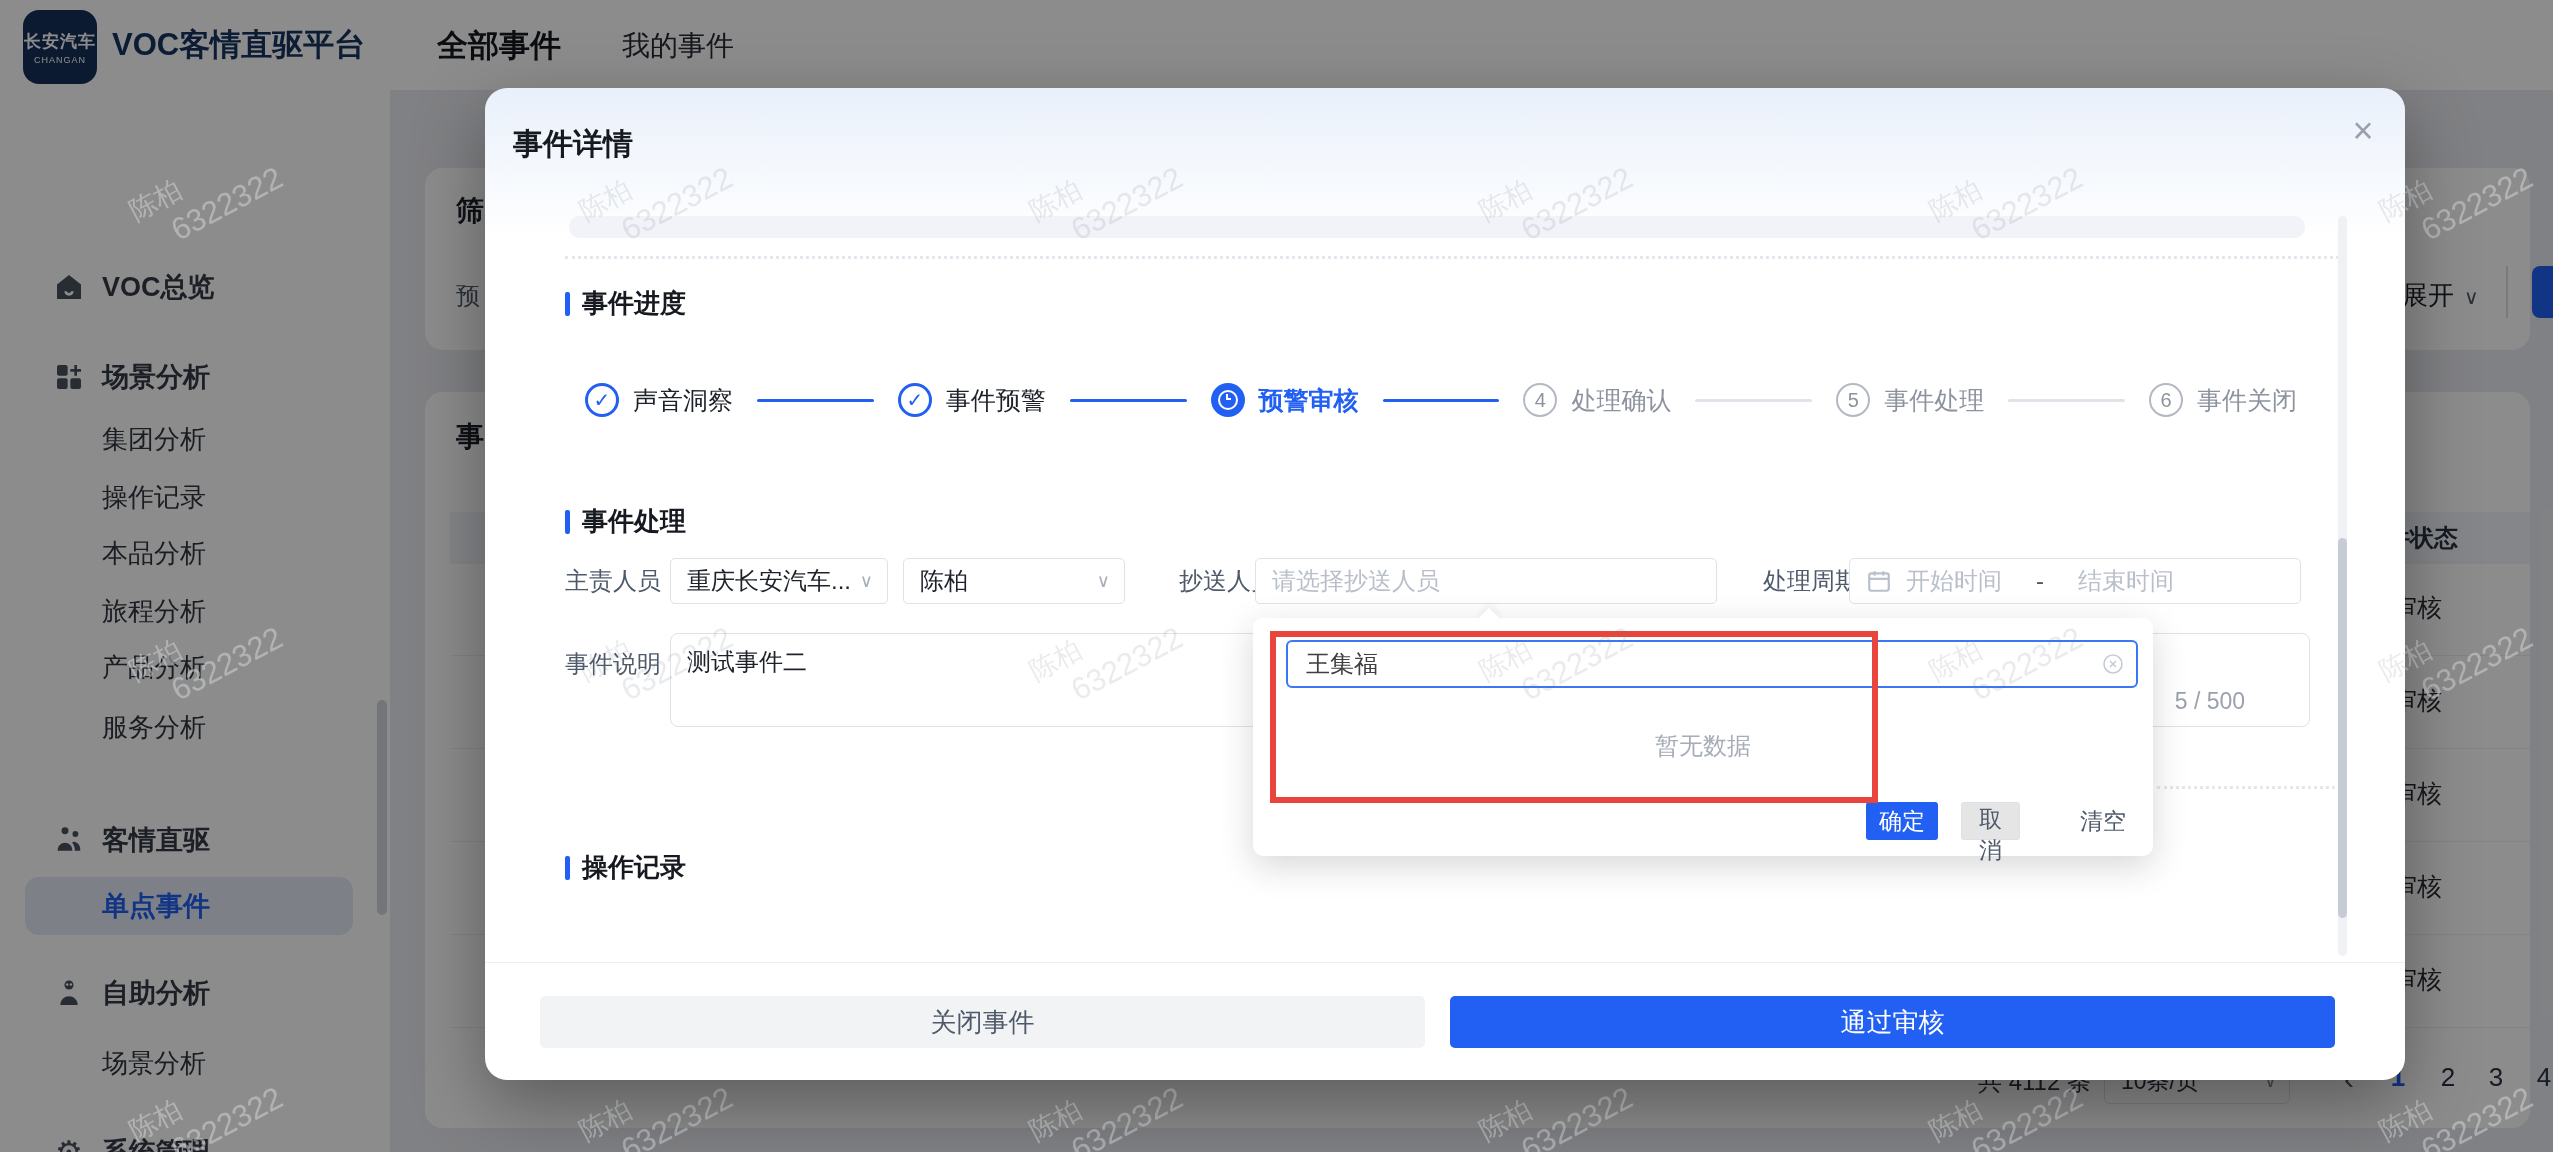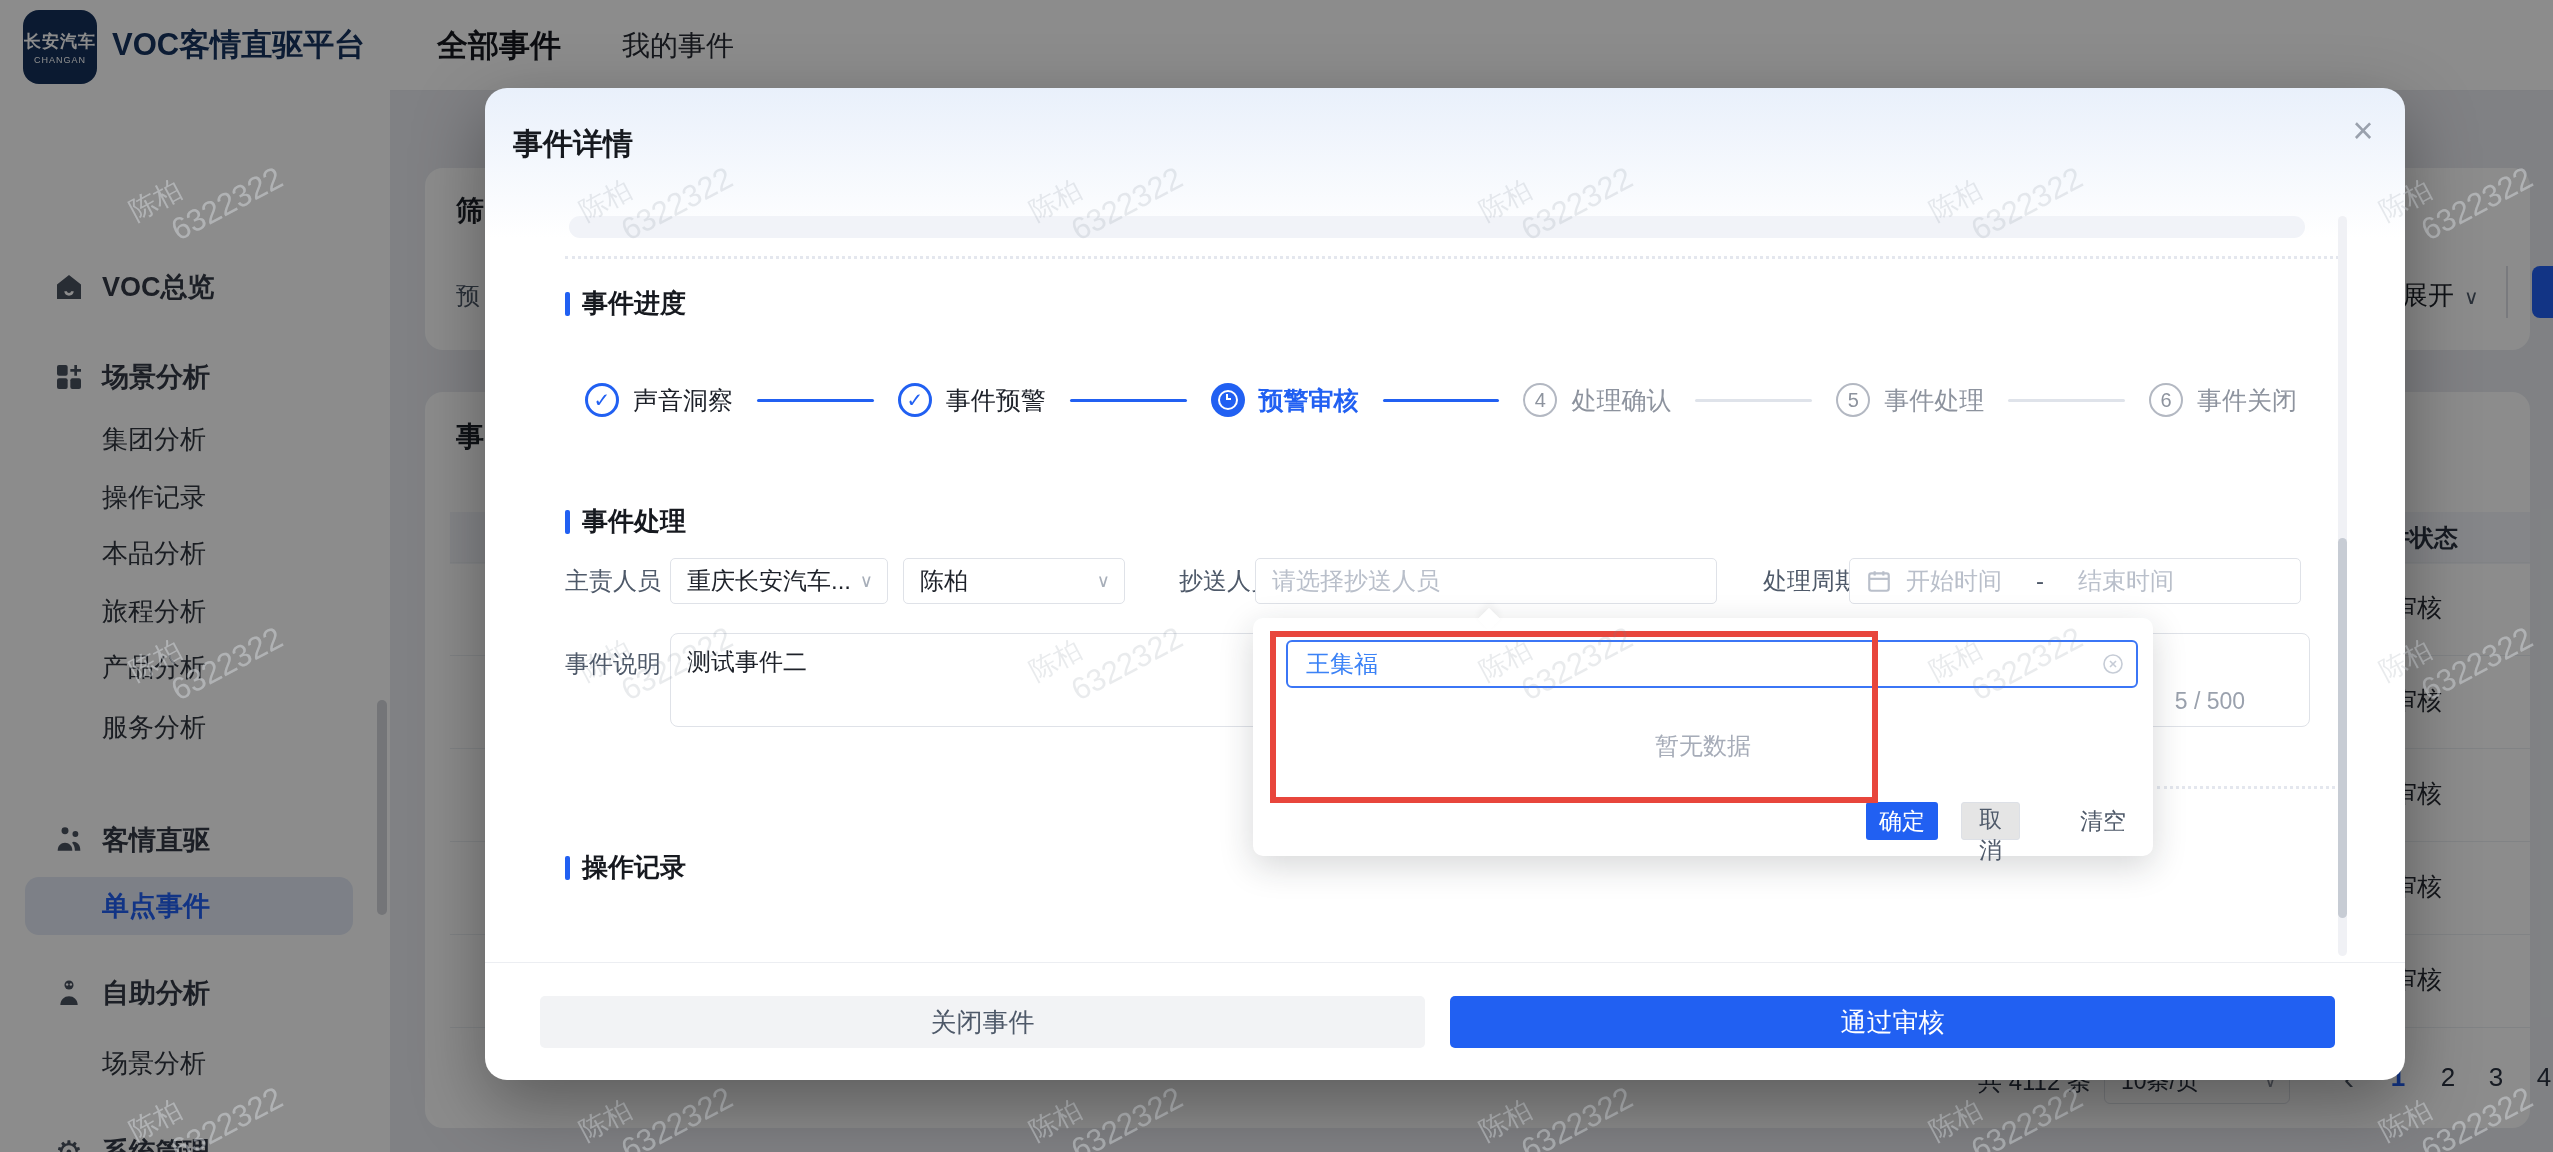--- a/index.html
+++ b/index.html
@@ -108,21 +108,21 @@
   .m-footline{position:absolute;left:0;top:874px;width:1920px;height:1px;background:#eceef2;}
   .btn-big{position:absolute;top:908px;height:52px;border:none;border-radius:5px;font-size:26px;cursor:pointer;font-family:inherit;}
   .btn-closeev{left:55px;width:885px;background:#f2f3f5;color:#4e5969;}
   .btn-approve{left:965px;width:885px;background:#2160f2;color:#fff;}
 
   
   .panel{position:absolute;left:768px;top:530px;width:900px;height:238px;background:#fff;border-radius:10px;
          box-shadow:0 10px 34px rgba(29,33,41,0.18);z-index:5;}
   .panel-arrow{position:absolute;left:228px;top:-7px;width:16px;height:16px;background:#fff;transform:rotate(45deg);box-shadow:-3px -3px 7px rgba(29,33,41,0.06);}
   .panel-input{position:absolute;left:33px;top:22px;width:852px;height:48px;box-sizing:border-box;border:2px solid #3b76f6;border-radius:6px;
-               font-size:24px;color:#3b82f6;padding:0 31px 0 18px;outline:none;font-family:inherit;}
+               font-size:24px;color:#404040;padding:0 31px 0 18px;outline:none;font-family:inherit;}
   .panel-clear{position:absolute;left:848px;top:34px;width:24px;height:24px;cursor:pointer;}
   .panel-empty{position:absolute;left:0;top:112px;width:100%;text-align:center;font-size:24px;color:#a6acb8;}
   .p-btn{position:absolute;top:184px;height:38px;border-radius:3px;font-size:23px;cursor:pointer;border:none;font-family:inherit;}
   .p-ok{left:613px;width:72px;background:#2160f2;color:#fff;}
   .p-cancel{left:708px;width:59px;background:#e5e5e5;color:#4e5969;border:1px solid #dde0e6;}
   .p-clear{left:820px;width:60px;background:transparent;color:#4e5969;}
   .redbox{position:absolute;left:785px;top:543px;width:608px;height:172px;border:6px solid #e8463c;box-sizing:border-box;z-index:6;pointer-events:none;}
 </style>
 </head>
 <body>

